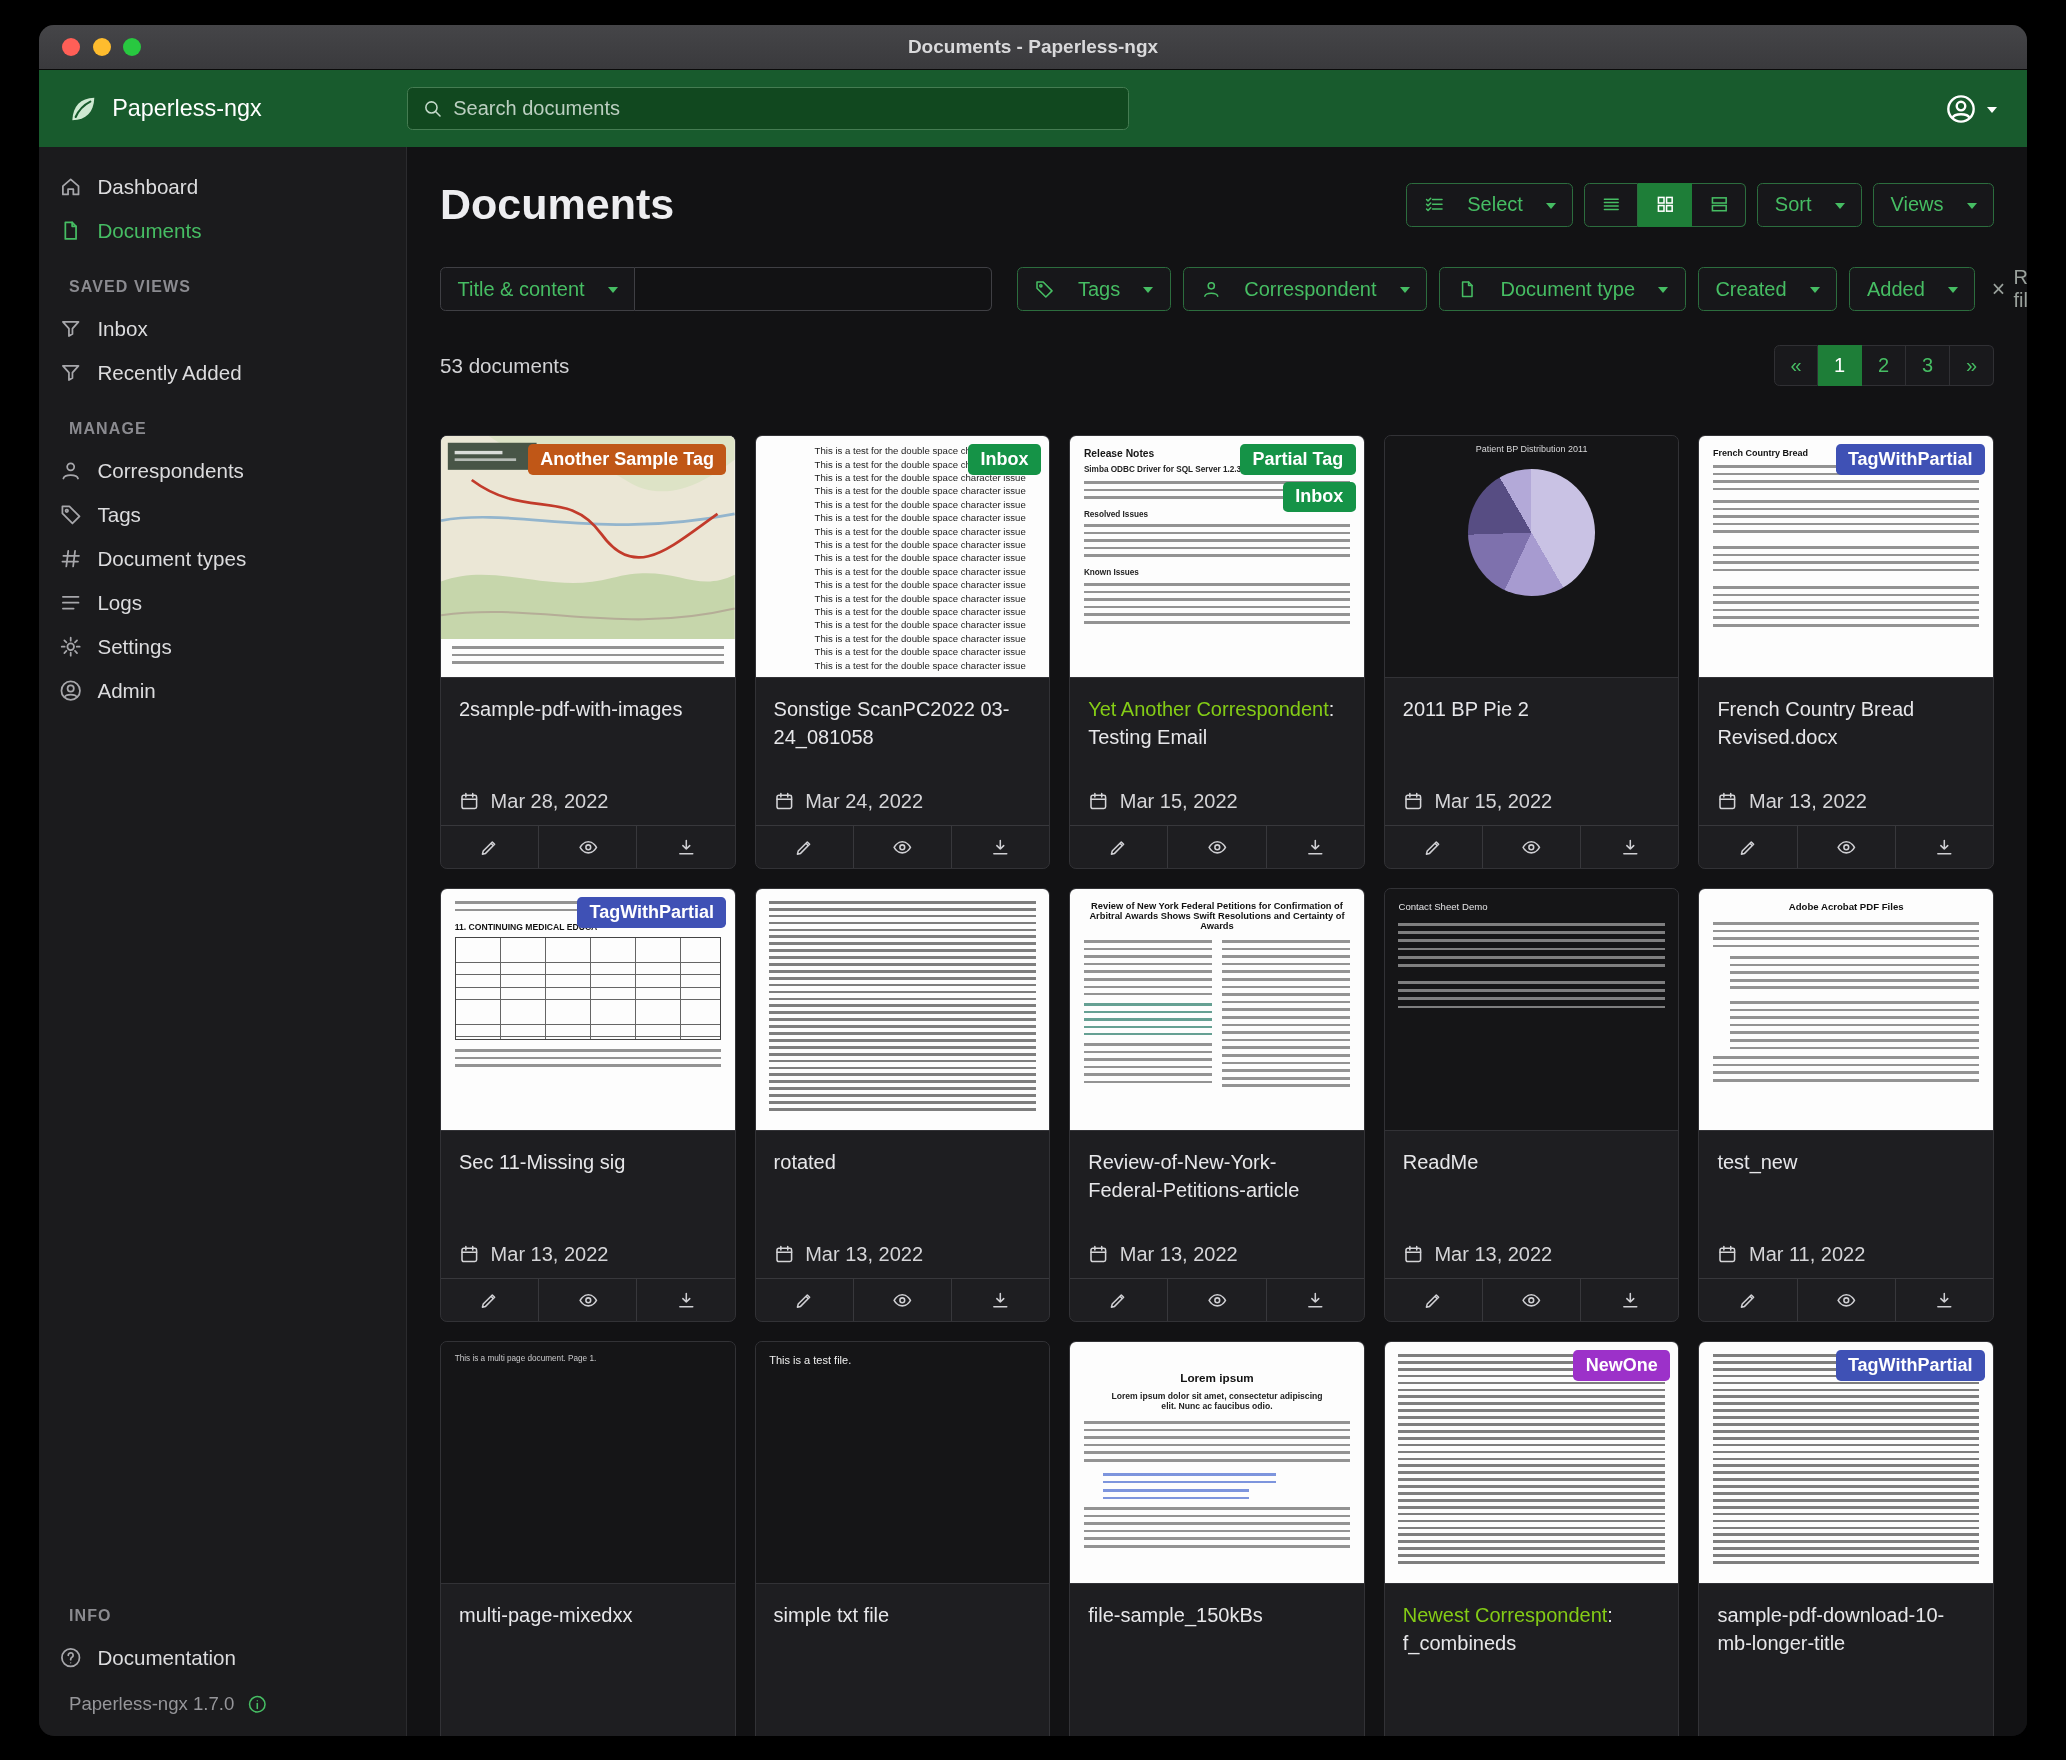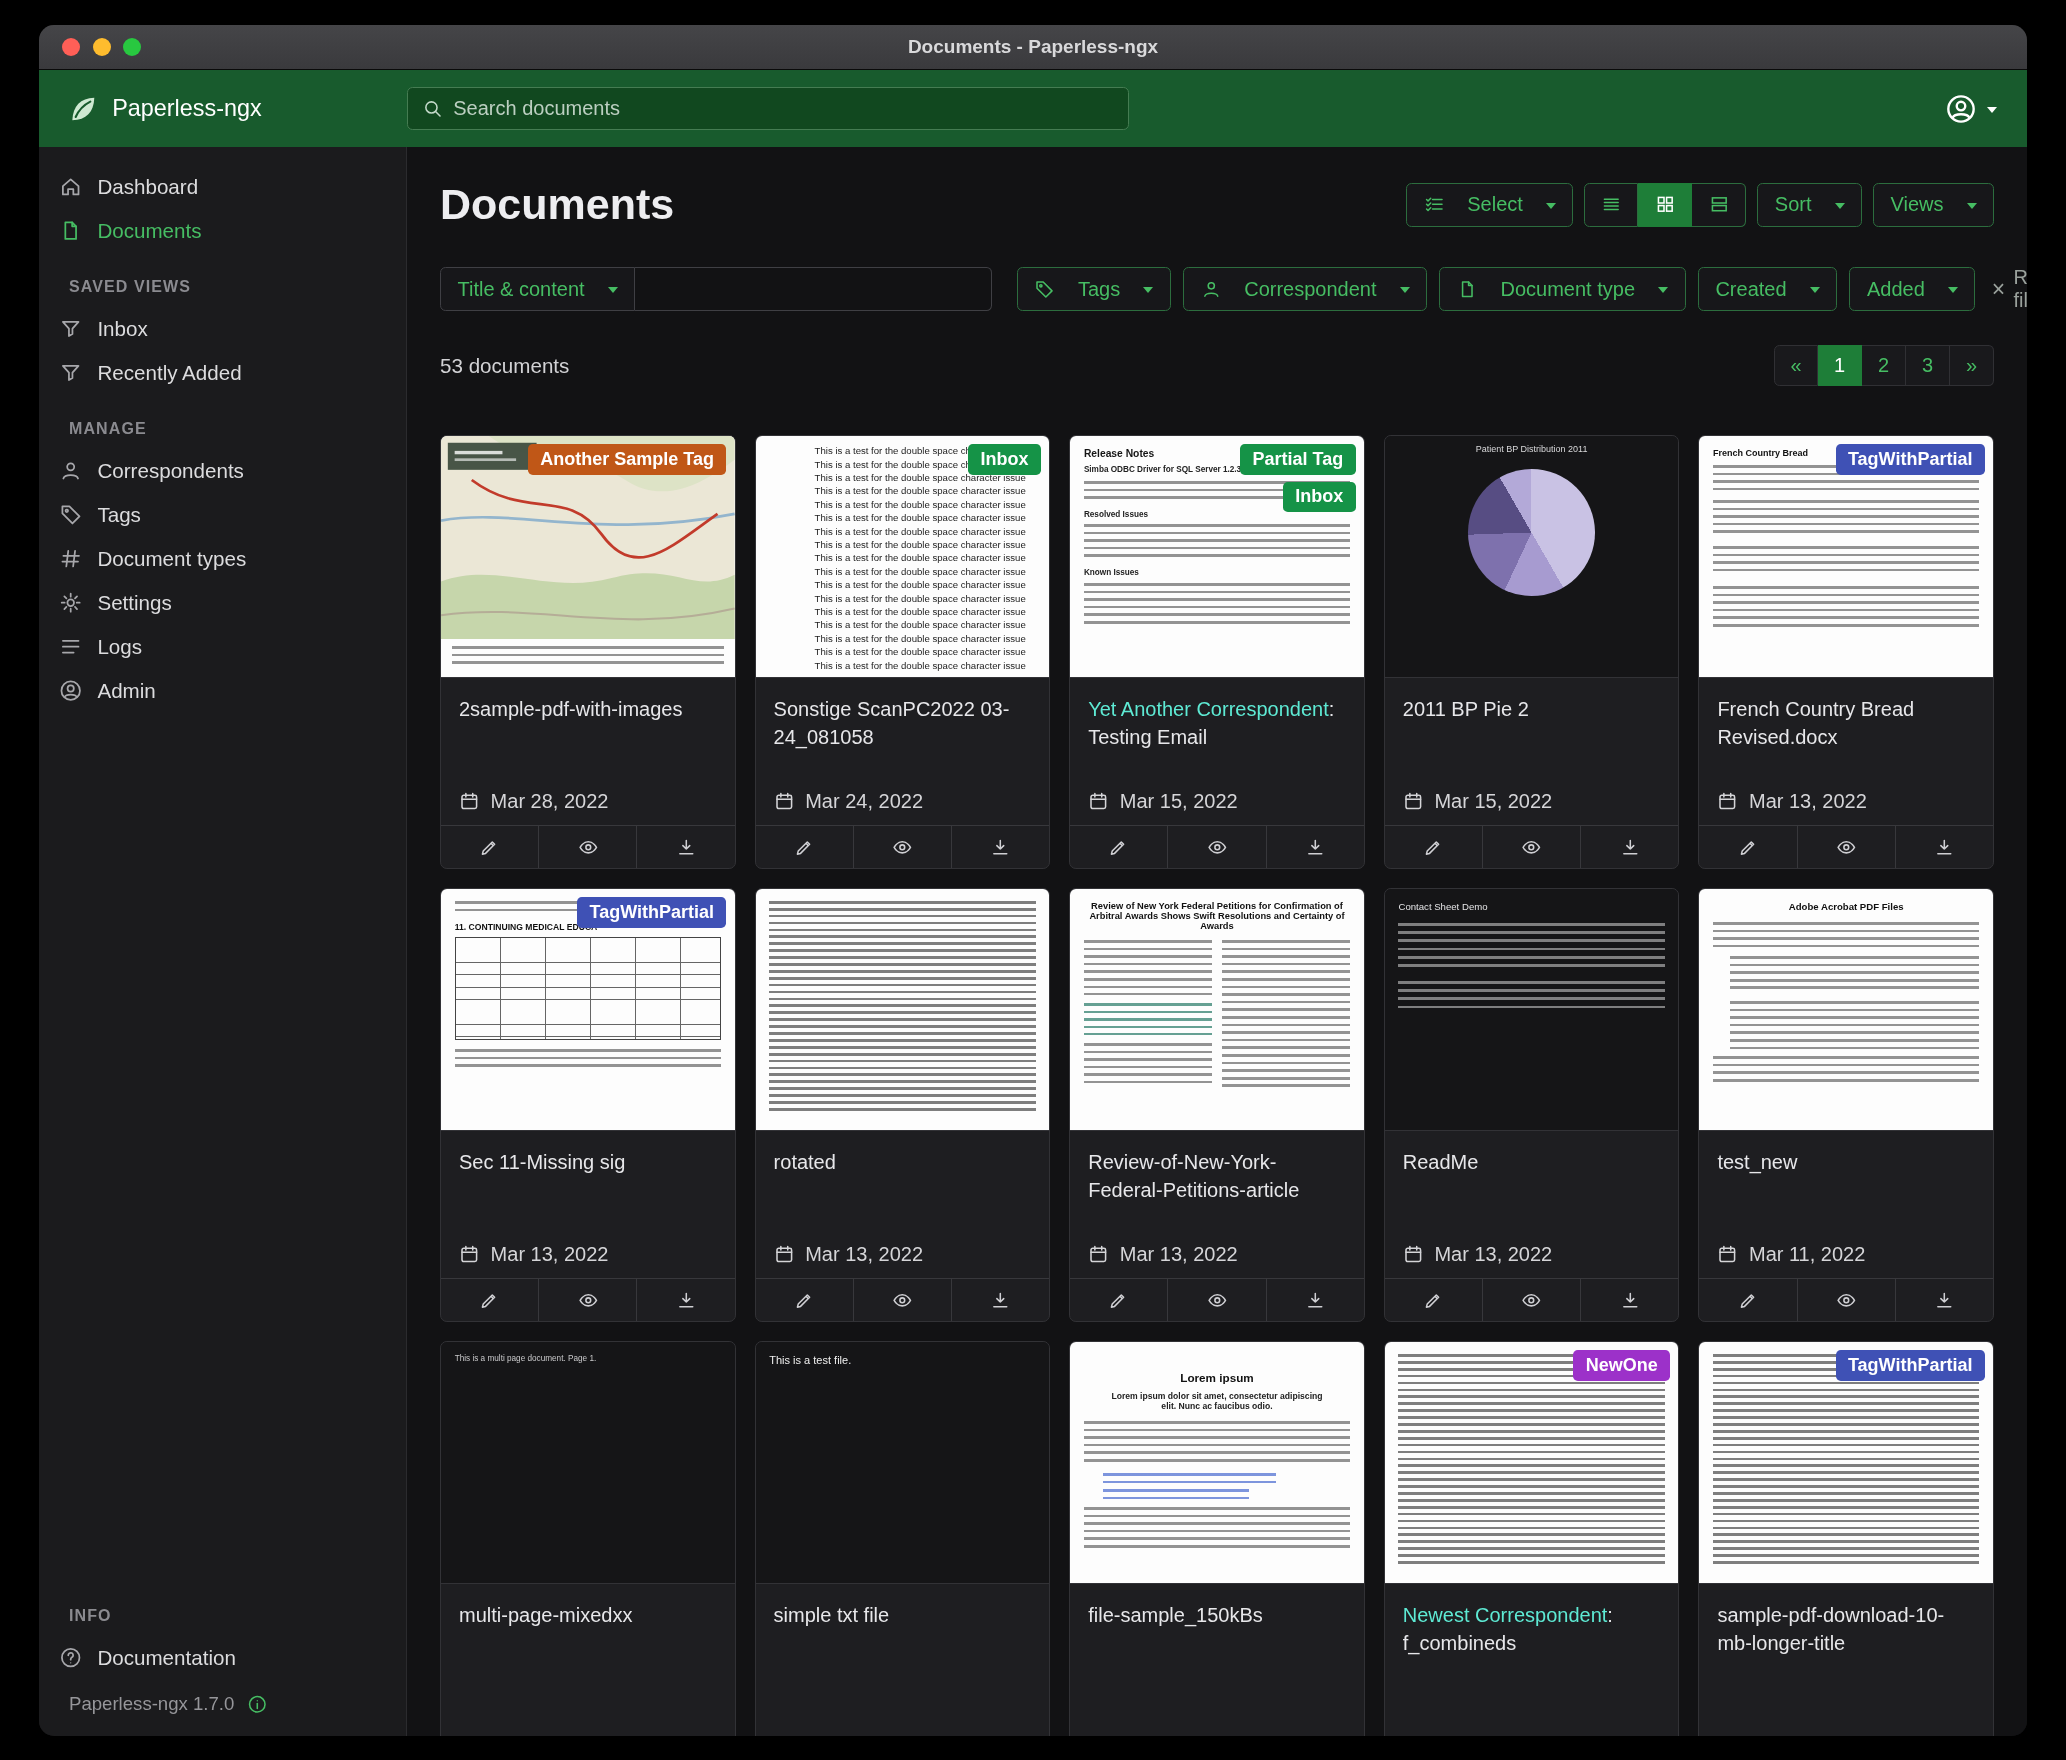--- a/index.html
+++ b/index.html
@@ -105,21 +105,21 @@
   .thumb { flex:0 0 242px; height:242px; position:relative; background:#fdfdfd;
            border-bottom:0.7px solid #323236; overflow:hidden; cursor:pointer; }
   .thumb.dark { background:#151517; }
   .tpad { padding:12.4px 13.7px; }
   .badges { position:absolute; top:8.2px; right:8.2px; display:flex; flex-direction:column;
             align-items:flex-end; gap:6.9px; z-index:3;border-radius:7px; }
   .badge { color:#fff; font-size:18px; font-weight:bold; padding:4.8px 12.4px;
            border-radius:4.8px; white-space:nowrap; cursor:pointer; }
   .cbody { flex:1; padding:16.5px 18px 0; }
   .ctitle { font-size:20px; line-height:1.4; color:#e7e7ea; cursor:pointer; }
-  .corr { color:#5eead4;margin-top:12px; }
+  .corr { color:#84cc16;margin-top:12px; }
   .cdate { display:flex; align-items:center; gap:11px; padding:0 18px 12.4px;
            color:#d5d5d8; font-size:20px; }
   .cdate .ic { color:#d5d5d8; }
   .cactions { flex:0 0 43px; display:flex; border-top:0.7px solid #38383c; }
   .abtn { flex:1; display:flex; align-items:center; justify-content:center;
           background:transparent; border:none; border-left:0.7px solid #38383c;
           color:#cfcfd3; cursor:pointer; }
   .abtn:first-child { border-left:none; }
 
   
@@ -372,29 +372,29 @@
         <span>Tags</span>
       </div>
       <div class="snav-item">
         <svg class="ic" viewBox="0 0 34 34" width="23.4" height="23.4">
             <use href="#i-hash"></use>
           </svg>
         <span>Document types</span>
       </div>
       <div class="snav-item">
         <svg class="ic" viewBox="0 0 34 34" width="23.4" height="23.4">
+            <use href="#i-lines"></use>
+          </svg>
+        <span>Logs</span>
+      </div>
+      <div class="snav-item">
+        <svg class="ic" viewBox="0 0 34 34" width="23.4" height="23.4">
             <use href="#i-gear"></use>
           </svg>
         <span>Settings</span>
-      </div>
-      <div class="snav-item">
-        <svg class="ic" viewBox="0 0 34 34" width="23.4" height="23.4">
-            <use href="#i-lines"></use>
-          </svg>
-        <span>Logs</span>
       </div>
       <div class="snav-item">
         <svg class="ic" viewBox="0 0 34 34" width="23.4" height="23.4">
             <use href="#i-admin"></use>
           </svg>
         <span>Admin</span>
       </div>
 
       <div class="sspacer"></div>
 

